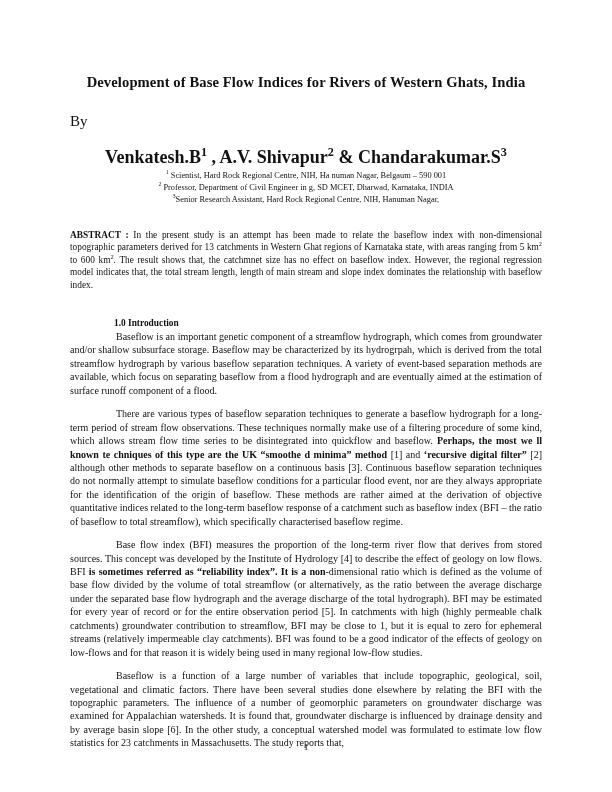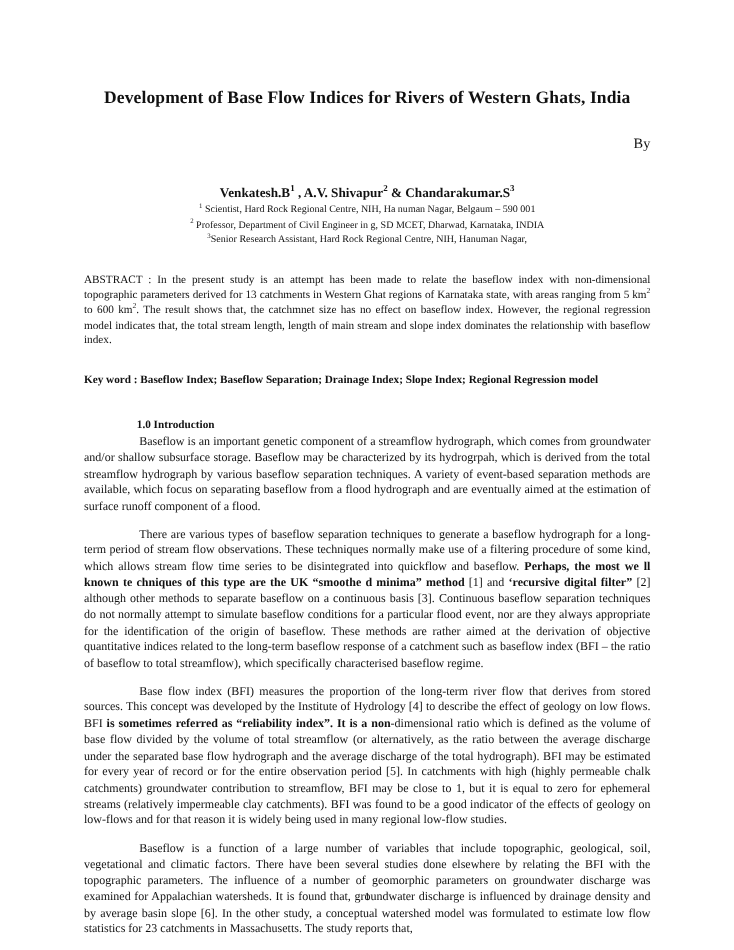--- a/index.html
+++ b/index.html
@@ -33,52 +33,52 @@
     font-weight: bold;
     text-align: center;
     line-height: 1.42;
     margin: 0;
     padding: 0;
     letter-spacing: 0.1px;
   }
   .title-wrap { margin-top: 72px; }
 
   .by-line {
-    text-align: right;
-    font-size: 12px;
+    text-align: left;
+    font-size: 15px;
     margin-top: 19px;
     line-height: 1.2;
   }
 
   .authors {
     text-align: center;
-    font-size: 11px;
+    font-size: 18px;
     font-weight: bold;
-    margin-top: 28px;
+    margin-top: 16px;
     line-height: 1.3;
   }
 
   .affil {
     text-align: center;
     font-size: 8.35px;
     line-height: 1.46;
     margin-top: 1px;
   }
   .affil div { white-space: nowrap; }
 
   sup { font-size: 0.68em; vertical-align: super; line-height: 0; }
 
   
   .abstract {
     margin-top: 22px;
     font-size: 9.35px;
     line-height: 1.345;
     text-align: justify;
   }
-  .abstract .lbl { font-weight: normal; }
+  .abstract .lbl { font-weight: bold; }
 
   .keywords {
     margin-top: 20px;
     font-size: 9.35px;
     font-weight: bold;
     line-height: 1.345;
     text-align: justify;
   }
 
   .section-head {
@@ -127,21 +127,20 @@
       <div><sup>1</sup> Scientist, Hard Rock Regional Centre, NIH, Ha numan Nagar, Belgaum – 590 001</div>
       <div><sup>2</sup> Professor, Department of Civil Engineer in g, SD MCET, Dharwad, Karnataka, INDIA</div>
       <div><sup>3</sup>Senior Research Assistant, Hard Rock Regional Centre, NIH, Hanuman Nagar,</div>
     </div>
 
     <div class="abstract">
       <span class="lbl">ABSTRACT :</span>
       <span>In the present study is an attempt has been made to relate the baseflow index with non-dimensional topographic parameters derived for 13 catchments in Western Ghat regions of Karnataka state, with areas ranging from 5 km<sup>2</sup> to 600 km<sup>2</sup>.  The result shows that, the catchmnet size has no effect on baseflow index. However, the regional regression model indicates that, the total stream length, length of main stream and slope index dominates the relationship with baseflow index.</span>
     </div>
 
-    <div class="keywords">Key word : Baseflow Index; Baseflow Separation; Drainage Index; Slope Index; Regional Regression model</div>
 
     <div class="section-head">1.0 Introduction</div>
 
     <p class="para">Baseflow is an important genetic component of a streamflow hydrograph, which comes from groundwater and/or shallow subsurface storage. Baseflow may be characterized by its hydrogrpah, which is derived from the total streamflow hydrograph by various baseflow separation techniques. A variety of event-based separation methods are available, which focus on separating baseflow from a flood hydrograph and are eventually aimed at the estimation of surface runoff component of a flood.</p>
     <p class="para tight">There are various types of baseflow separation techniques to generate a baseflow hydrograph for a long-term period of stream flow observations. These techniques normally make use of a filtering procedure of some kind, which allows stream flow time series to be disintegrated into quickflow and baseflow. <span class="b">Perhaps, the most we ll known te chniques of this type are the UK “smoothe d minima” method</span> [1] and <span class="b">‘recursive  digital  filter”</span> [2] although other methods to separate baseflow on a continuous basis [3]. Continuous baseflow separation techniques do not normally attempt to simulate baseflow conditions for a particular flood event, nor are they always appropriate for the identification of the origin of baseflow. These methods are rather aimed at the derivation of objective quantitative indices related to the long-term baseflow response of a catchment such as baseflow index  (BFI – the ratio of baseflow to total streamflow), which specifically characterised baseflow regime.</p>
     <p class="para tight">Base flow index (BFI) measures the proportion of the long-term river flow that derives from stored sources. This concept was developed by the Institute of Hydrology [4] to describe the effect of geology on low flows. BFI <span class="b">is sometimes referred as “reliability index”. It is a non</span>-dimensional ratio which is defined as the volume of base flow divided by the volume of total streamflow (or alternatively, as the ratio between the average discharge under the separated base flow hydrograph and the average discharge of the total hydrograph). BFI may be estimated for every year of record or for the entire observation period [5]. In catchments with high (highly permeable chalk catchments) groundwater contribution to streamflow, BFI may be close to 1, but it is equal to zero for ephemeral streams (relatively impermeable clay catchments). BFI was found to be a good indicator of the effects of geology on low-flows and for that reason it is widely being used in many regional low-flow studies.</p>
     <p class="para tight">Baseflow is a function of a large number of variables that include topographic, geological, soil, vegetational and climatic factors. There have been several studies done elsewhere by relating the BFI with the topographic parameters. The influence of a number of geomorphic parameters on groundwater discharge was examined for Appalachian watersheds. It is found that, groundwater discharge is influenced by drainage density and by average basin slope [6]. In the other study, a conceptual watershed model was formulated to estimate low flow statistics for 23 catchments in Massachusetts. The study reports that,</p>
 
   </div>
 

